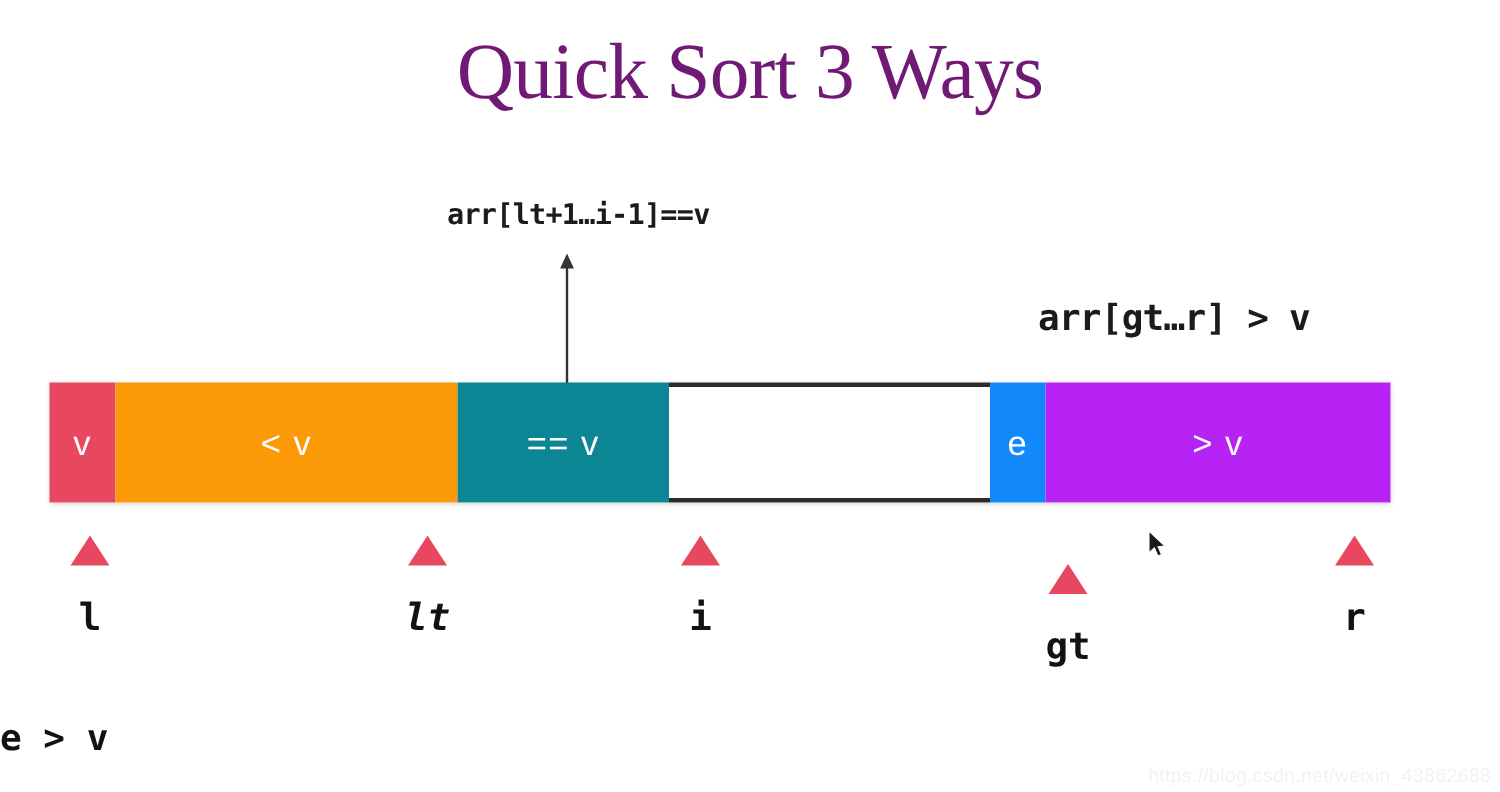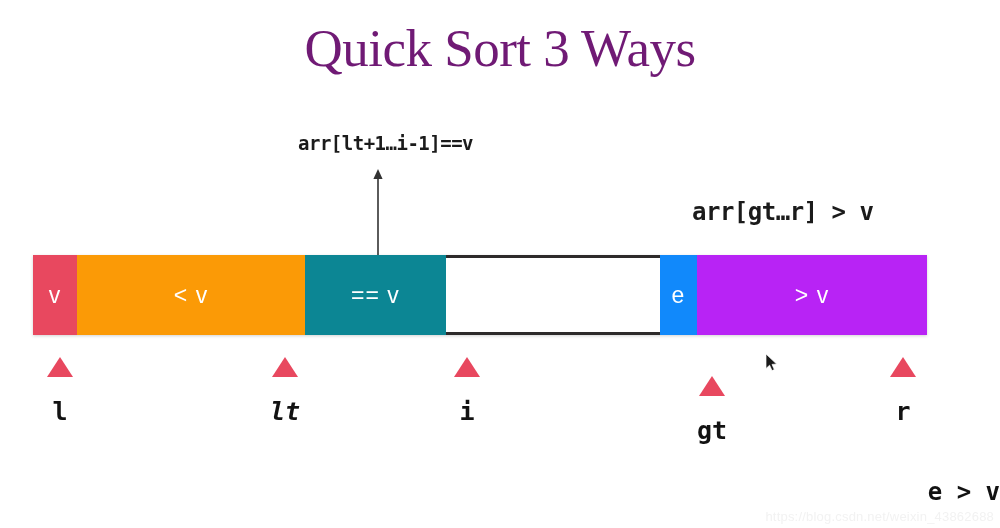--- a/index.html
+++ b/index.html
@@ -130,21 +130,21 @@
     color: #121212;
     line-height: 1;
   }
 
   
   #footnote {
     position: absolute;
     left: 0;
     top: 478px;
     width: 1000px;
-    text-align: right;
+    text-align: left;
     font-family: "DejaVu Sans Mono", "Liberation Mono", monospace;
     font-weight: 700;
     font-size: 24px;
     color: #121212;
     white-space: nowrap;
   }
 
   
   #watermark {
     position: absolute;

